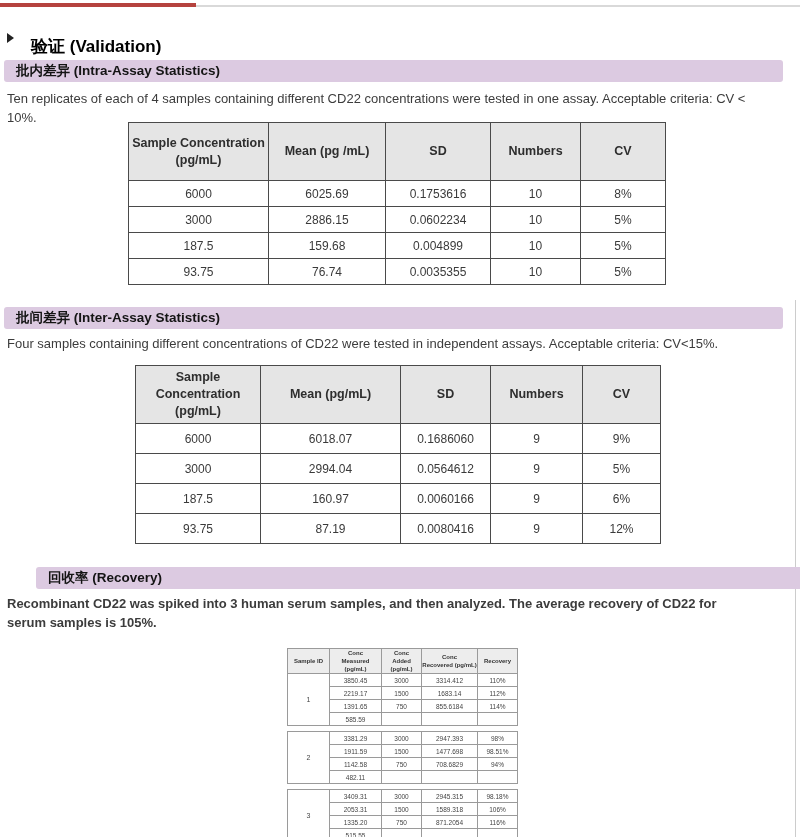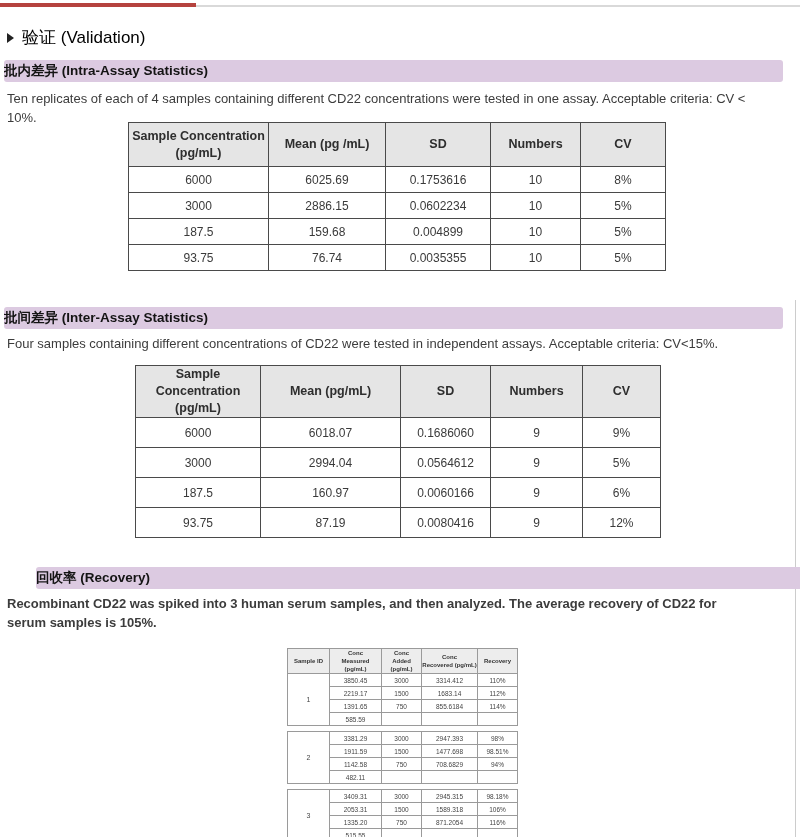--- a/index.html
+++ b/index.html
@@ -4,33 +4,33 @@
 <style>
   html,body { margin:0; padding:0; background:#ffffff; font-family:"Liberation Sans", sans-serif; }
   .page { position:relative; width:800px; height:837px; background:#fff; overflow:hidden; }
 
   .topbar-red  { position:absolute; left:0;   top:3px; width:196px; height:4px; background:#b5423e; }
   .topbar-gray { position:absolute; left:196px; top:5px; width:604px; height:2px; background:#d9d9d9; }
   .pane-border { position:absolute; left:795px; top:300px; width:1px; height:537px; background:#cccccc; }
 
   .heading-arrow { position:absolute; left:7px; top:33px; width:0; height:0;
                    border-left:7px solid #222; border-top:5px solid transparent; border-bottom:5px solid transparent; }
-  .heading { position:absolute; left:22px; top:26px; margin:0; font-size:17px; font-weight:normal; color:#000; }
+  .heading { position:absolute; left:22px; top:26px; margin:9px; font-size:17px; font-weight:bold; color:#000; }
 
   .banner { position:absolute; left:4px; width:779px; height:22px; background:#dccae1; border-radius:3px;
-            font-size:13.5px; font-weight:bold; color:#141414; line-height:22px; 
+            font-size:13.5px; font-weight:bold; color:#141414; line-height:22px; padding-left:12px;
             box-sizing:border-box; white-space:nowrap; overflow:hidden; }
 
   .para { position:absolute; left:7px; width:765px; margin:0; font-size:13px; line-height:19px; color:#3c3c3c; }
 
   table.stat { position:absolute; border-collapse:collapse; table-layout:fixed; }
   .stat th, .stat td { border:1px solid #4a4a4a; text-align:center; padding:0; overflow:hidden; }
   .stat th { background:#e5e5e5; font-weight:bold; font-size:12.5px; line-height:17px; color:#2e2e2e; }
   .stat td { background:#fff; font-size:12px; color:#3a3a3a; }
-  .stat thead tr { height:44px;margin-left:8px; }
+  .stat thead tr { height:58px;margin-left:8px; }
   .stat.rows26 tbody tr { height:26px; }
   .stat.rows30 tbody tr { height:30px; }
 
   .rec-wrap { position:absolute; left:287px; top:648px; width:230px; }
   table.rec { border-collapse:collapse; table-layout:fixed; width:230px; }
   .rec th, .rec td { border:1px solid #9a9a9a; text-align:center; padding:0; overflow:hidden; }
   .rec th { background:#ededed; font-size:6px; line-height:8px; font-weight:bold; color:#333; height:24px; }
   .rec td { font-size:6.5px; color:#444; height:12px; background:#fff; }
   .rec td.rid { font-size:7px; }
   .rec + table.rec { margin-top:5px; }

